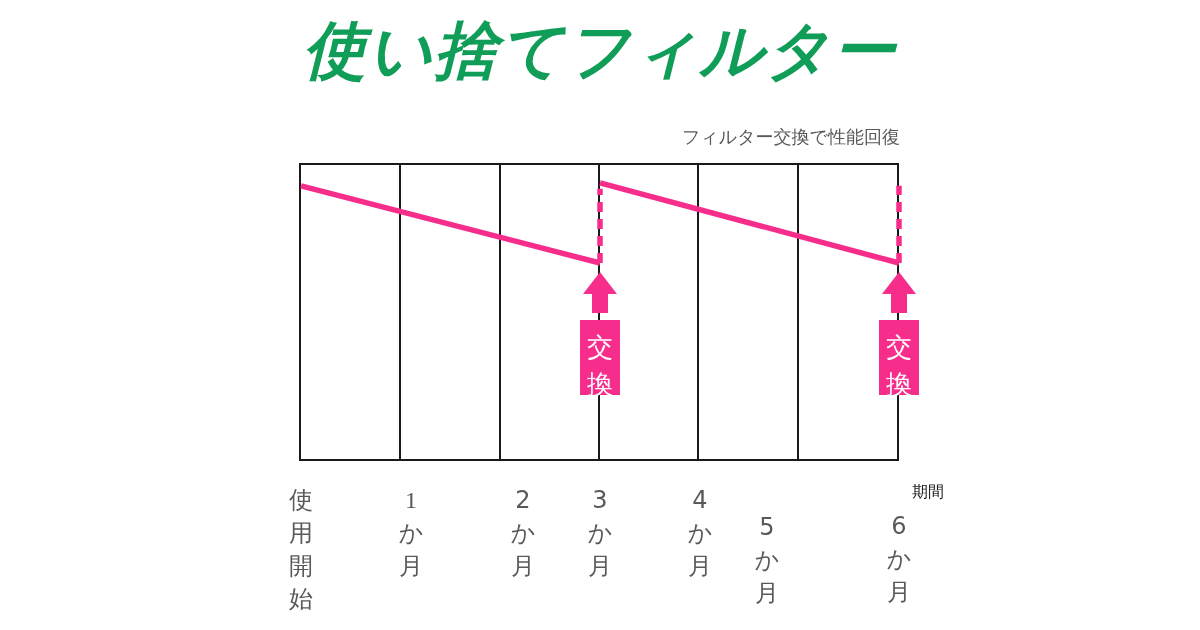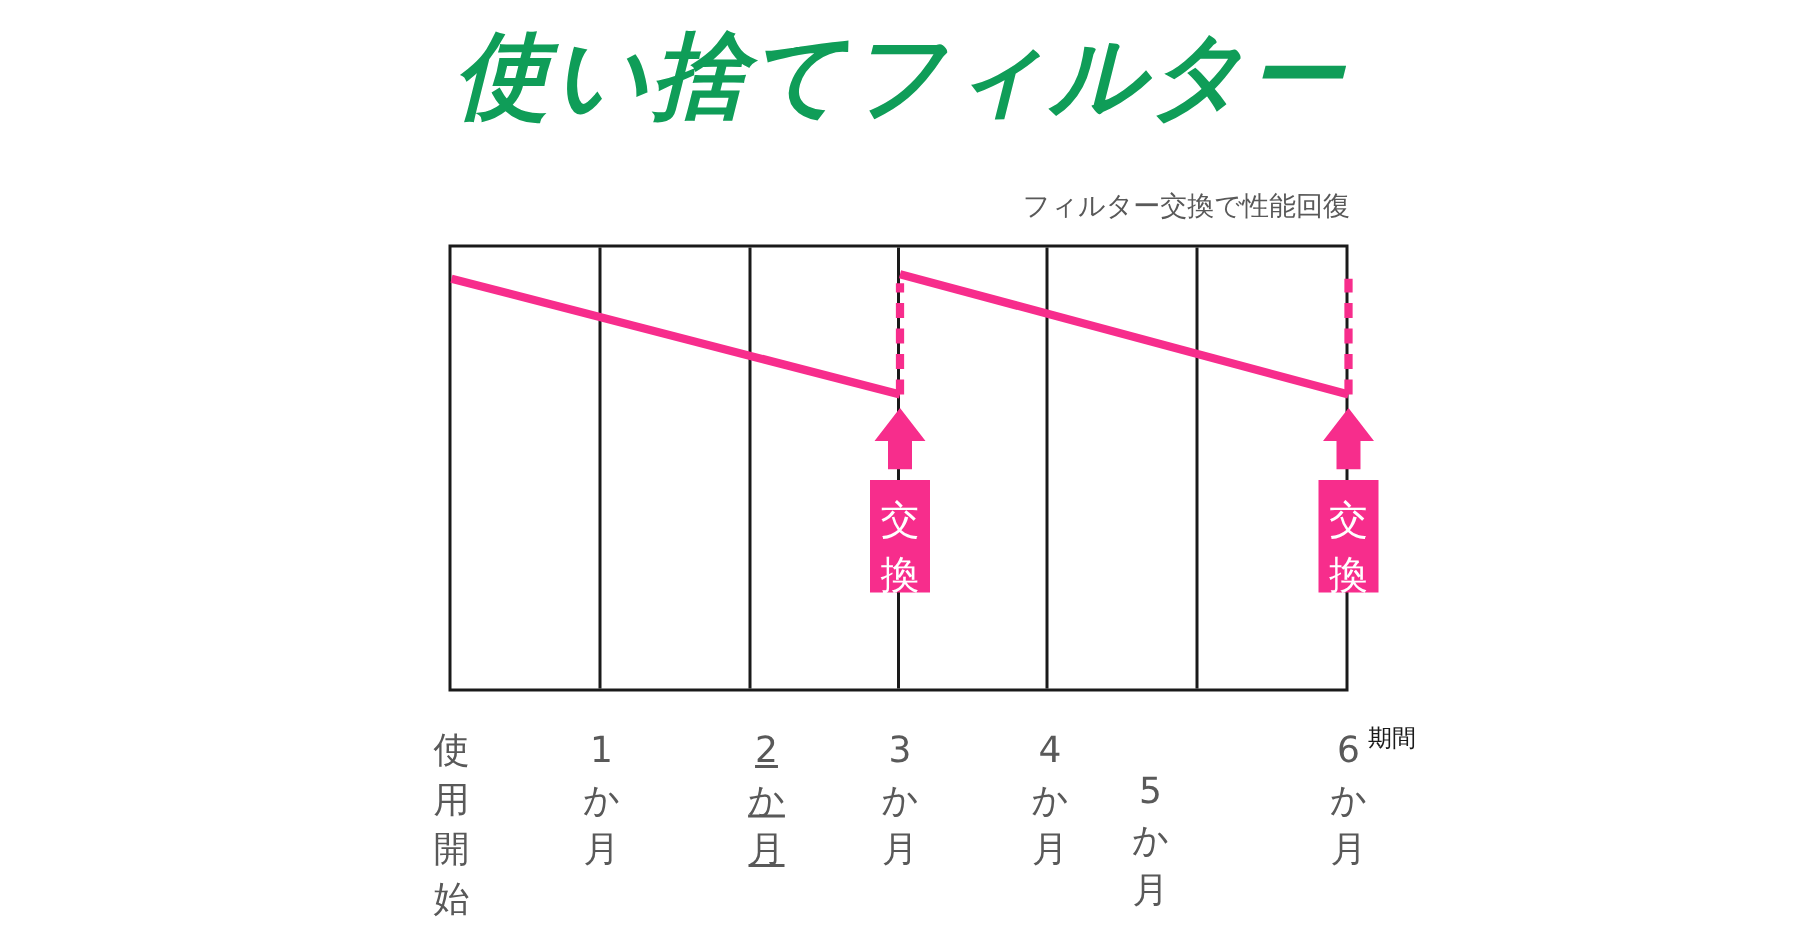--- a/index.html
+++ b/index.html
@@ -26,22 +26,22 @@
   .g3{left:calc(50% - 1px);} .g4{left:calc(66.6667% - 1px);} .g5{left:calc(83.3333% - 1px);}
   .plot{position:absolute;left:0;top:0;width:1200px;height:630px;pointer-events:none;}
   .pl-solid{fill:none;stroke:var(--pink,#F72D8C);stroke-width:5.5;}
   .pl-dashed{fill:none;stroke:var(--pink,#F72D8C);stroke-width:5.5;stroke-dasharray:10 7;}
   .vtext{
     position:absolute;word-break:break-all;text-align:center;
     color:var(--gray,#595959);
   }
   .ylabel{left:248px;top:160px;width:30px;font-size:25px;line-height:37px;}
   .tick{top:484px;width:30px;font-size:24px;line-height:33px;}
-  .t0{left:286px;} .t1{left:386px;} .t2{left:496px;text-decoration:underline;} .t3{left:585px;}
-  .t4{left:685px;} .t5{left:752px;margin-top:27px;} .t6{left:884px;}
+  .t0{left:286px;} .t1{left:396px;font-family:Liberation Serif, serif;} .t2{left:508px;} .t3{left:585px;}
+  .t4{left:685px;} .t5{left:752px;margin-top:27px;} .t6{left:884px;margin-top:26px;}
   .xlabel{
     position:absolute;left:912px;top:459px;font-size:16px;color:var(--black,#1a1a1a);margin-top:23px;
   }
   .marker{position:absolute;top:272px;width:0;height:0;}
   .m3{left:600px;} .m6{left:899px;}
   .arrow{position:absolute;left:-18px;top:0;display:block;}
   .arrow polygon{fill:var(--pink,#F72D8C);}
   .swapbox{
     position:absolute;left:-20px;top:48px;width:40px;height:75px;
     background:var(--pink,#F72D8C);color:#ffffff;

